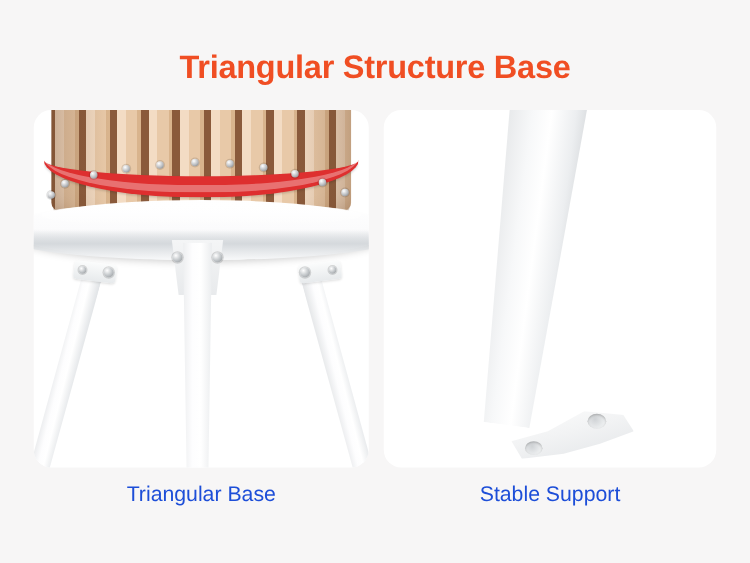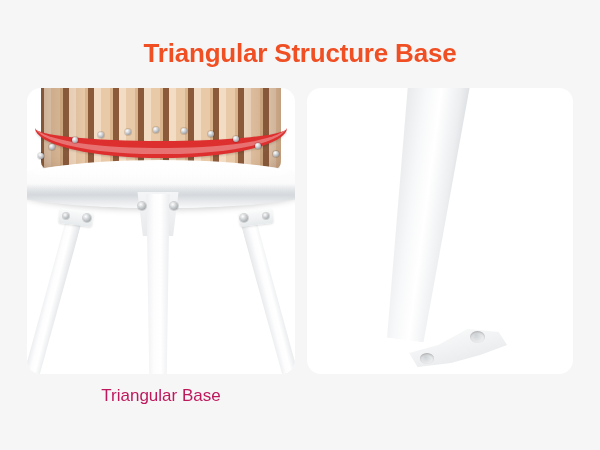--- a/index.html
+++ b/index.html
@@ -29,21 +29,21 @@
     overflow:hidden;
   }
   .card-left  { left:27px;  top:88px; width:268px; height:286px; }
   .card-right { left:307px; top:88px; width:266px; height:286px; }
 
   .stage { position:absolute; inset:0; overflow:hidden; }
 
   
   .caption {
     position:absolute; top:386px;
-    font-size:17px; color:#be185d;
+    font-size:17px; color:#1d4ed8;
     text-align:center; white-space:nowrap;
   }
   .caption-left  { left:27px;  width:268px; }
   .caption-right { left:307px; width:266px; }
 
   
 
   
   .barrel {
     position:absolute; left:14px; top:-4px; width:240px; height:104px;
@@ -243,14 +243,15 @@
     <div class="stage">
       <div class="big-leg"></div>
       <div class="big-leg-edge"></div>
       <div class="big-foot"></div>
       <div class="foot-hole foot-hole-a"></div>
       <div class="foot-hole foot-hole-b"></div>
     </div>
   </div>
 
   <div class="caption caption-left">Triangular Base</div>
+  <div class="caption caption-right">Stable Support</div>
 
 </div>
 
 </body></html>

